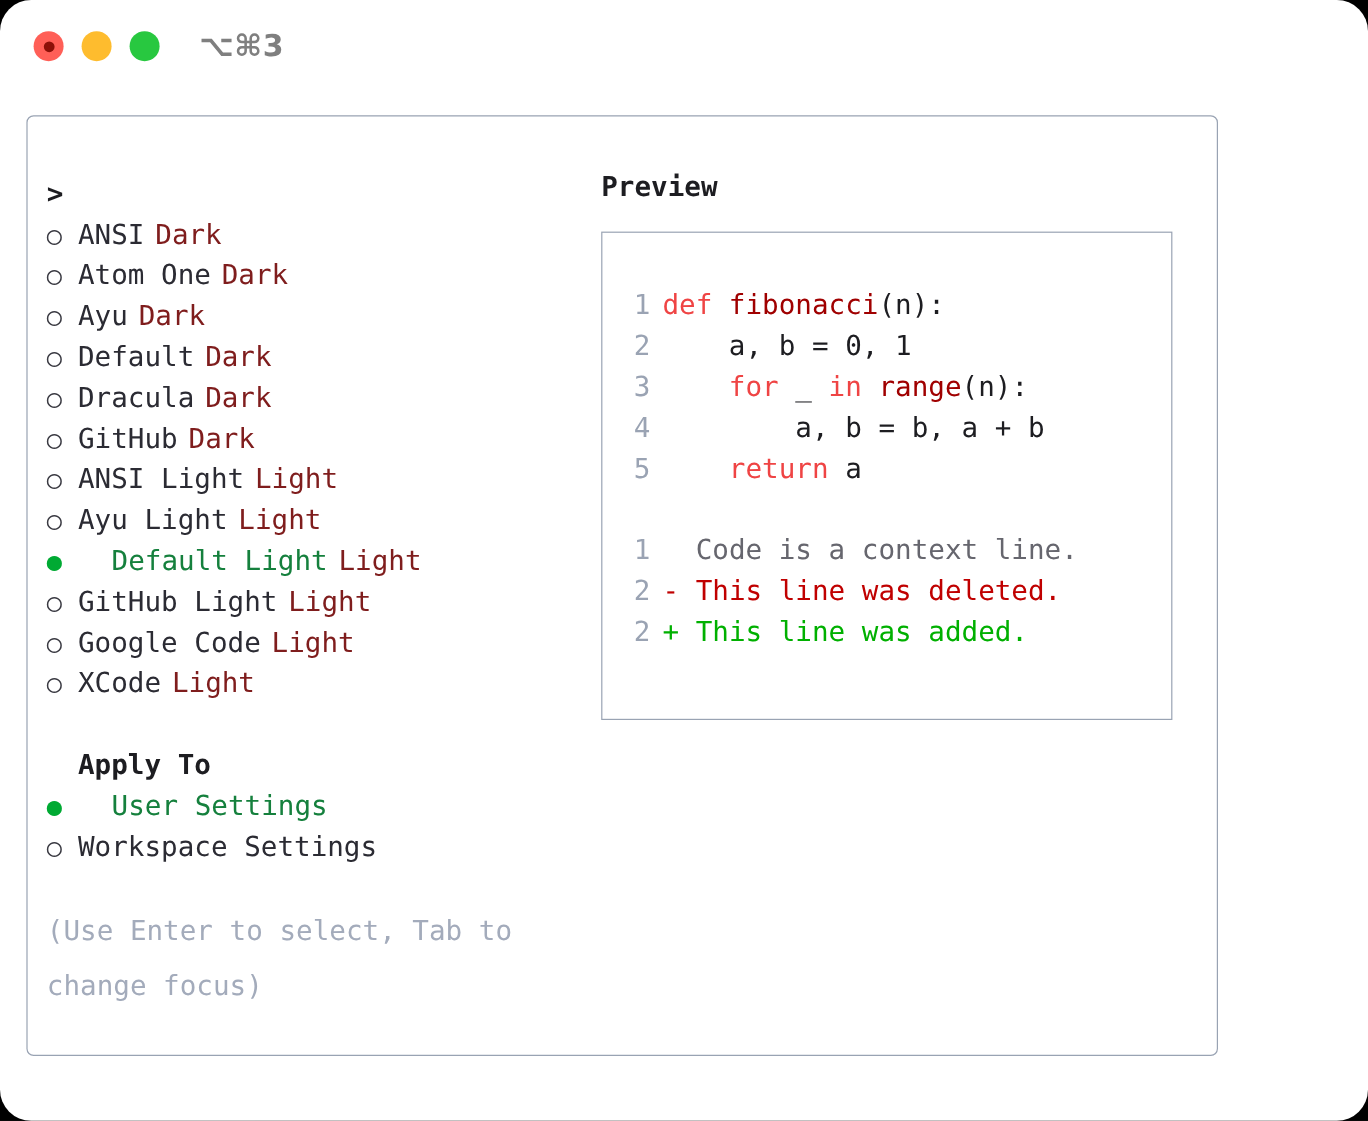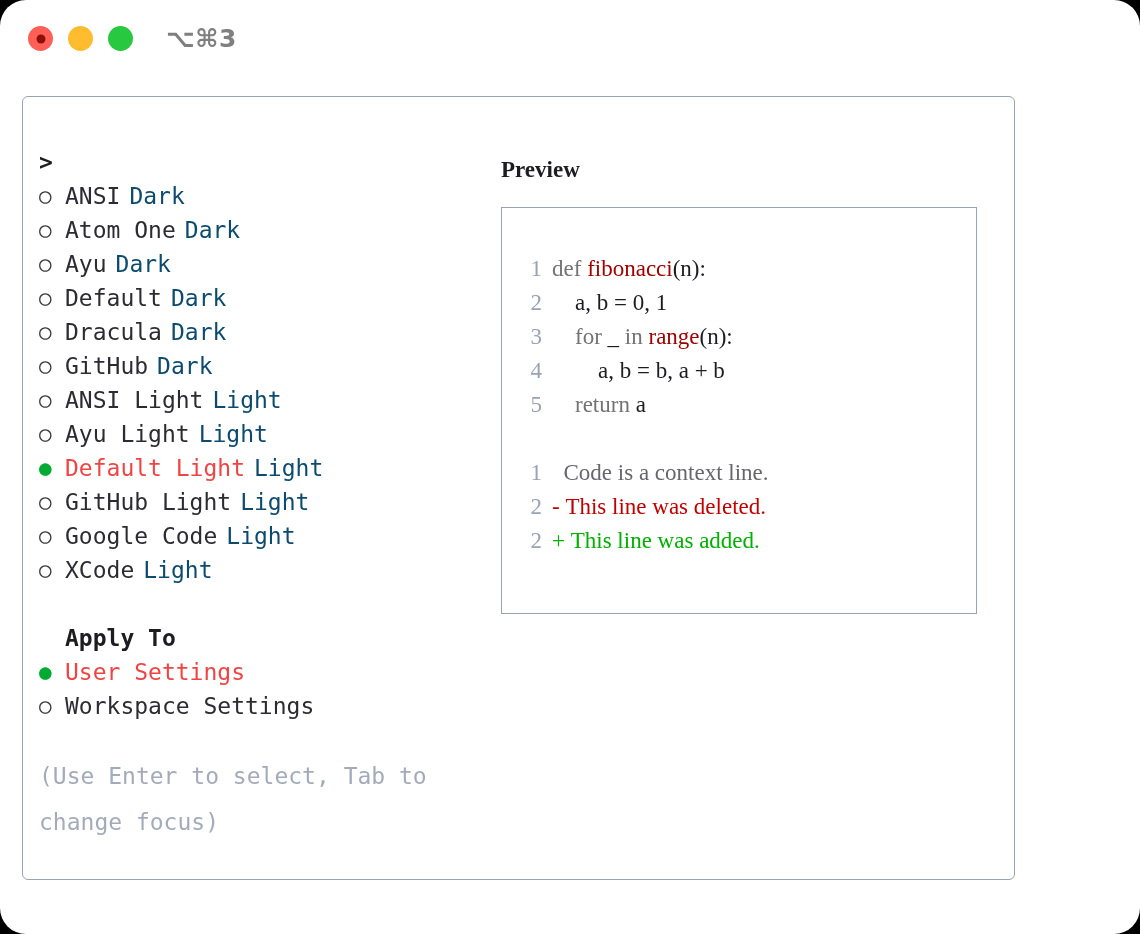--- a/index.html
+++ b/index.html
@@ -94,45 +94,44 @@
   }
   .hdr .caret { width: 26px; display: inline-block; }
   .bullet {
     width: 26px;
     display: inline-block;
     color: #3a3a42;
     font-size: 21px;
   }
   .bullet.sel { color: #00aa33; }
   .name { color: #2b2b33; }
-  .name.sel { color: #ef4444; }
-  .badge { color: #0c4a6e; padding-left: 9px; }
+  .name.sel { color: #15803d; margin-left: 28px; }
+  .badge { color: #7f1d1d; padding-left: 9px; }
 
   #apply-title {
     margin-top: 34px;
   }
   #apply-title .caret { width: 26px; display: inline-block; }
   #apply-title .lbl { color: #1d1d21; font-weight: 700; }
 
   #hint {
     margin-top: 30px;
     font-size: 23px;
     color: #a3abbb;
     line-height: 46px;
     width: 400px;
     white-space: pre-wrap;
   }
 
   
   #right-col {
     position: absolute;
     left: 478px;
-    top: 56px;
+    top: 42px;
     width: 500px;
-    font-family: Liberation Serif, serif;
   }
   #preview-title {
     font-size: 23px;
     font-weight: 700;
     color: #1d1d21;
     height: 34px;
     display: flex;
     align-items: center;
   }
   #preview-box {
@@ -156,21 +155,21 @@
     font-size: 23px;
     white-space: pre;
   }
   .lnum {
     width: 26px;
     text-align: right;
     color: #9aa3b3;
     margin-right: 10px;
     flex: 0 0 auto;
   }
-  .kw    { color: #737373; }
+  .kw    { color: #ef4444; }
   .fn    { color: #a00000; }
   .plain { color: #1d1d21; }
   .ctx   { color: #66666e; }
   .del   { color: #c00000; }
   .add   { color: #00b000; }
   .spacer { height: 34px; }
 </style>
 </head>
 <body>
 

